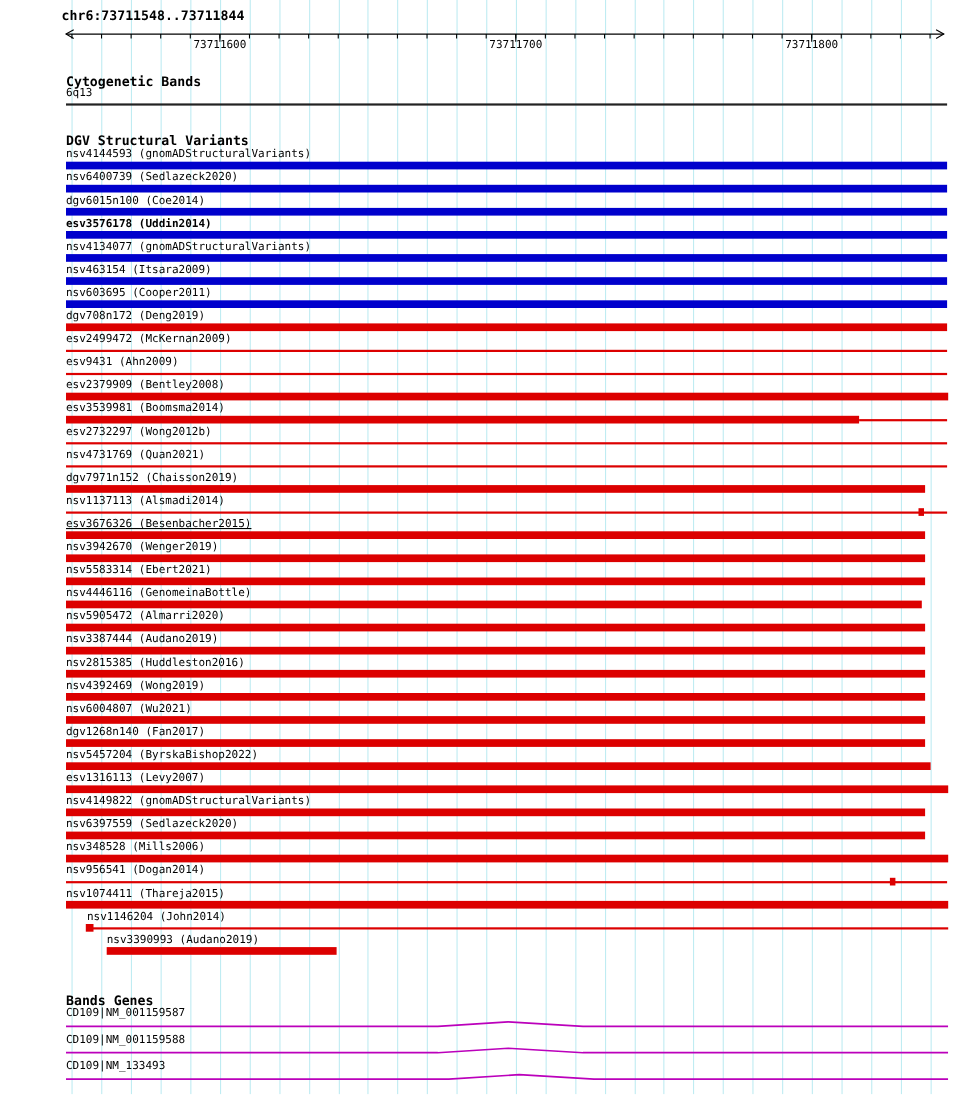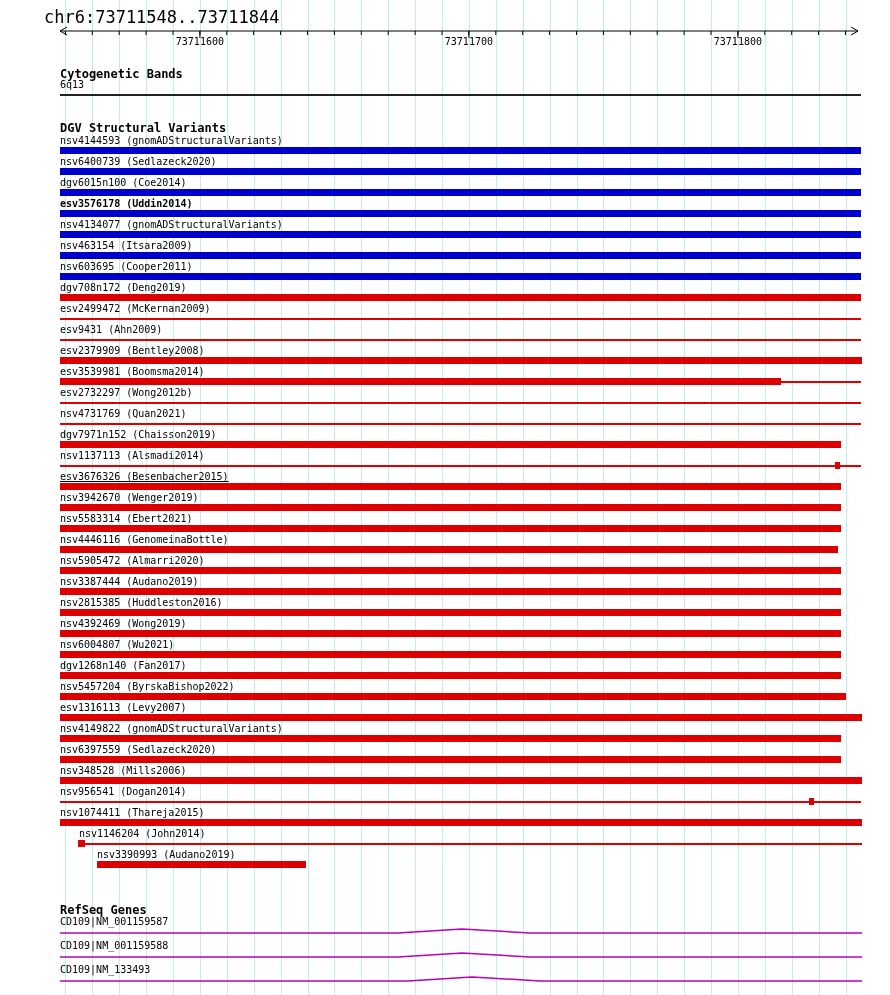--- a/index.html
+++ b/index.html
@@ -1,20 +1,20 @@
 <!DOCTYPE html>
 <html><head>
 <meta charset="utf-8">
 <style>
   html,body{margin:0;padding:0;background:#fff}
   #canvas{position:relative;width:890px;height:995px;background:#fff;overflow:hidden;
           font-family:"DejaVu Sans Mono",monospace;color:#000}
   #grid{position:absolute;inset:0;z-index:0}
   .gridline{position:absolute;top:0;width:1px;height:100%}
-  .region-label{position:absolute;left:44px;top:7px;font-size:17px;font-weight:normal;z-index:2;white-space:nowrap}
+  .region-label{position:absolute;left:56px;top:7px;font-size:12px;font-weight:bold;z-index:2;white-space:nowrap}
   #ruler-svg{position:absolute;left:0;top:0;z-index:1}
   .tick-label{position:absolute;top:36px;transform:translateX(-50%);font-size:10px;z-index:1;white-space:nowrap}
   .section-title{position:absolute;left:60px;font-size:12px;font-weight:bold;z-index:1;white-space:nowrap}
   .band-label{position:absolute;left:60px;top:79px;font-size:10px;z-index:1}
   .band-line{position:absolute;left:60px;top:94px;width:801px;height:2px;z-index:1}
   .variant-row{position:absolute;left:0;width:890px;height:21px;z-index:1}
   .feature-label{position:absolute;top:0;font-size:10px;white-space:nowrap}
   .seg{position:absolute}
   .seg-thick{top:12px;height:7px}
   .seg-thin{top:15px;height:2px}
@@ -248,21 +248,21 @@
         <span class="feature-label" style="left: 79px;">nsv1146204 (John2014)</span>
         <div class="seg seg-thin" style="left: 79px; width: 783px; background: rgb(220, 0, 0);"></div>
         <div class="seg seg-thick" style="left: 78px; width: 7px; background: rgb(220, 0, 0);"></div>
       </div>
       <div class="variant-row" style="top: 849px;">
         <span class="feature-label" style="left: 97px;">nsv3390993 (Audano2019)</span>
         <div class="seg seg-thick" style="left: 97px; width: 209px; background: rgb(220, 0, 0);"></div>
       </div>
     </div>
 
-  <div class="section-title" style="top:903px">RefSeq Genes</div>
+  <div class="section-title" style="top:903px">Bands Genes</div>
   <div id="gene-rows">
       <div class="gene-row" style="top: 916px;">
         <span class="feature-label" style="left: 60px;">CD109|NM_001159587</span>
         <svg width="802" height="10" viewBox="0 0 802 10" class="gene-svg">
           <polyline points="0,6 338,6 402,2 470,6 802,6" fill="none" stroke="#bb00bb" stroke-width="1.5"></polyline>
         </svg>
       </div>
       <div class="gene-row" style="top: 940px;">
         <span class="feature-label" style="left: 60px;">CD109|NM_001159588</span>
         <svg width="802" height="10" viewBox="0 0 802 10" class="gene-svg">

